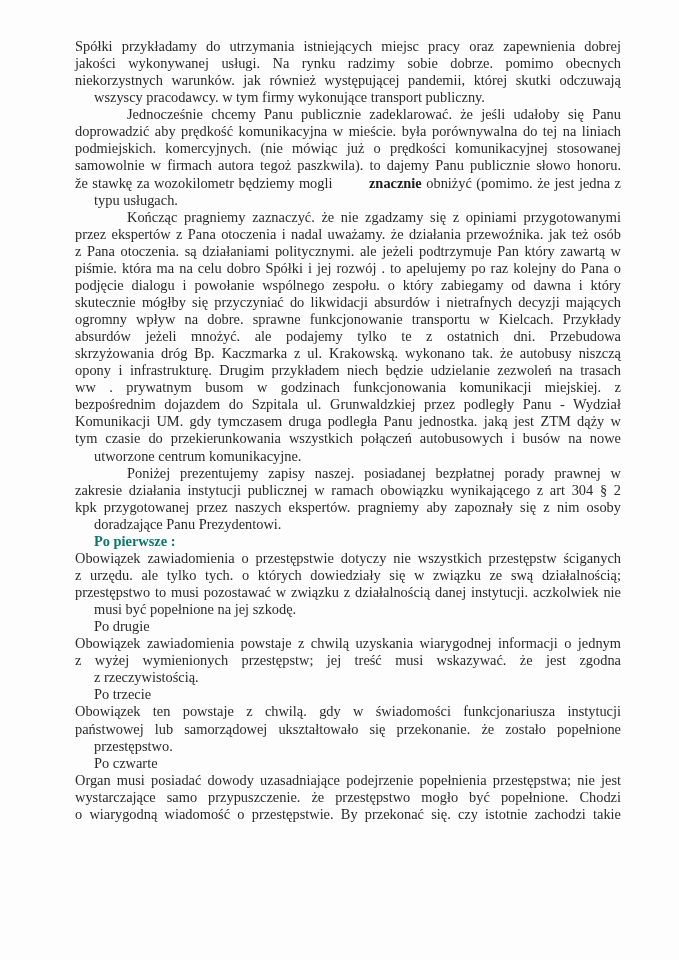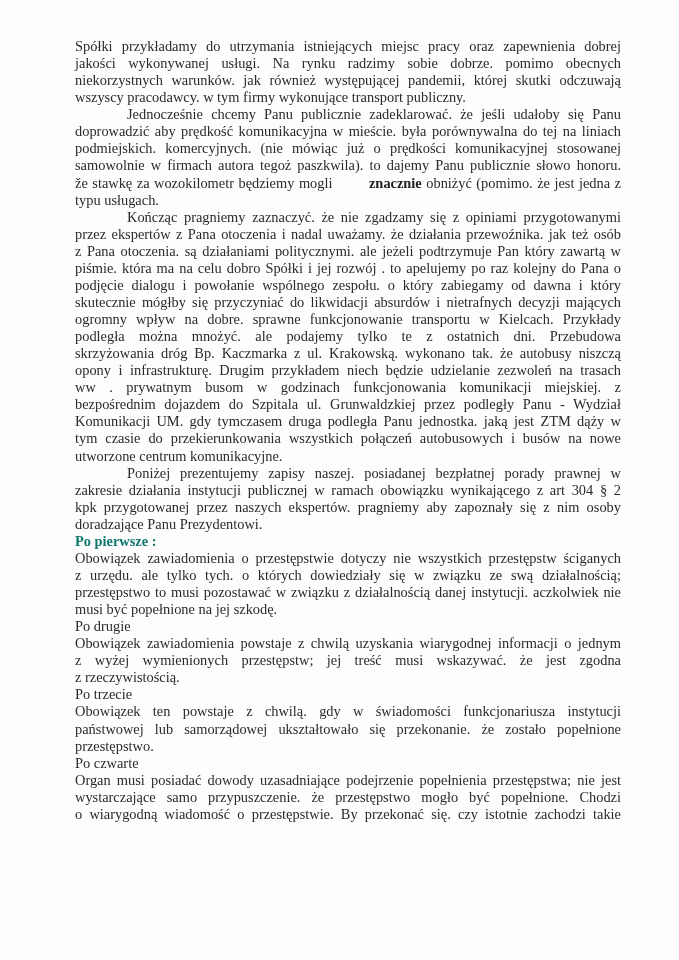--- a/index.html
+++ b/index.html
@@ -33,20 +33,21 @@
     .line {
       display: block;
       height: 17.07px;
       white-space: nowrap;
       text-align: justify;
       text-align-last: justify;
       overflow: visible;
     }
     .line.last {
       text-align-last: left;
+      margin-left: 19px;
     }
     .line.indent {
       padding-left: 52px;
     }
     .b { font-weight: bold; color: #1e1e1e; margin-left: 32px; }
     .heading { font-weight: bold; color: #0f766e; }
   </style>
 </head>
 <body>
 
@@ -70,21 +71,21 @@
     </div>
 
     <div>
       <span class="line indent">Kończąc pragniemy zaznaczyć. że nie zgadzamy się z opiniami przygotowanymi</span>
       <span class="line">przez ekspertów z Pana otoczenia i nadal uważamy. że działania przewoźnika. jak też osób</span>
       <span class="line">z Pana otoczenia. są działaniami politycznymi. ale jeżeli podtrzymuje Pan który zawartą w</span>
       <span class="line">piśmie. która ma na celu dobro Spółki i jej rozwój . to apelujemy po raz kolejny do Pana o</span>
       <span class="line">podjęcie dialogu i powołanie wspólnego zespołu. o który zabiegamy od dawna i który</span>
       <span class="line">skutecznie mógłby się przyczyniać do likwidacji absurdów i nietrafnych decyzji mających</span>
       <span class="line">ogromny wpływ na dobre. sprawne funkcjonowanie transportu w Kielcach. Przykłady</span>
-      <span class="line">podległa można mnożyć. ale podajemy tylko te z ostatnich dni. Przebudowa</span>
+      <span class="line">absurdów jeżeli mnożyć. ale podajemy tylko te z ostatnich dni. Przebudowa</span>
       <span class="line">skrzyżowania dróg Bp. Kaczmarka z ul. Krakowską. wykonano tak. że autobusy niszczą</span>
       <span class="line">opony i infrastrukturę. Drugim przykładem niech będzie udzielanie zezwoleń na trasach</span>
       <span class="line">ww . prywatnym busom w godzinach funkcjonowania komunikacji miejskiej. z</span>
       <span class="line">bezpośrednim dojazdem do Szpitala ul. Grunwaldzkiej przez podległy Panu - Wydział</span>
       <span class="line">Komunikacji UM. gdy tymczasem druga podległa Panu jednostka. jaką jest ZTM dąży w</span>
       <span class="line">tym czasie do przekierunkowania wszystkich połączeń autobusowych i busów na nowe</span>
       <span class="line last">utworzone centrum komunikacyjne.</span>
     </div>
 
     <div>

